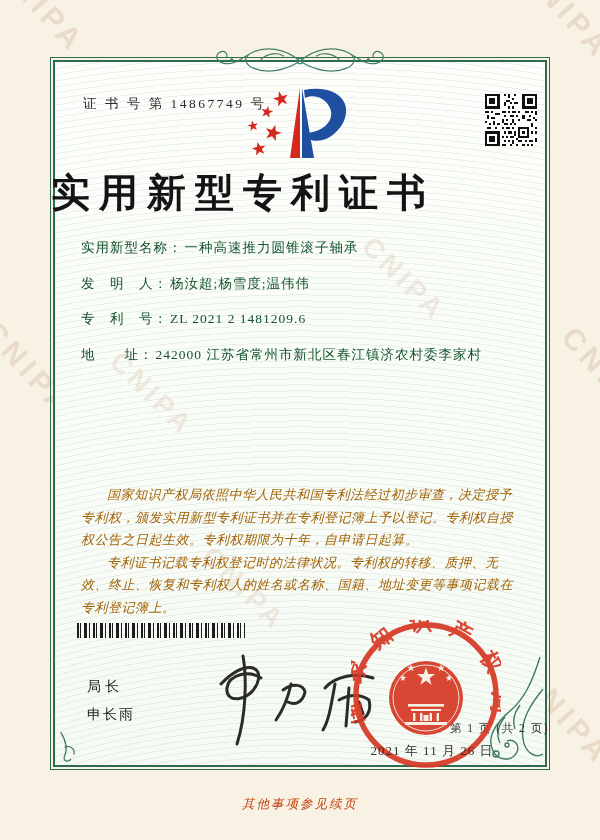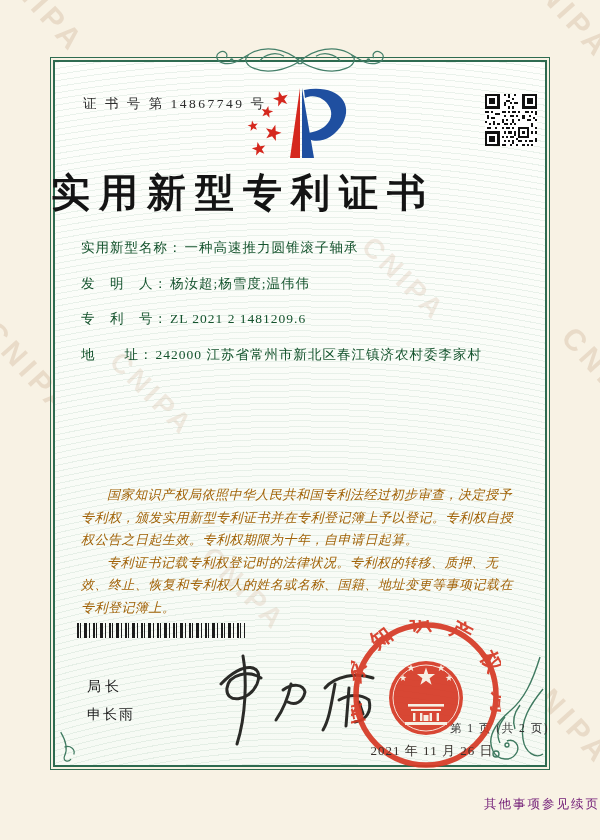--- a/index.html
+++ b/index.html
@@ -76,22 +76,22 @@
     font-family:"Liberation Sans","DejaVu Sans",sans-serif;z-index:4;}
   .sig-name{position:absolute;left:36px;top:648px;font-size:14px;letter-spacing:2px;color:#222;
     font-family:Liberation Sans, sans-serif;z-index:4;}
   .signature{position:absolute;left:140px;top:592px;width:210px;height:100px;z-index:4;}
   .seal{position:absolute;left:300px;top:562px;width:150px;height:150px;z-index:5;opacity:0.93;}
   .seal-date{position:absolute;left:310px;top:684px;width:142px;text-align:center;
     font-size:13px;letter-spacing:1px;color:#38322d;z-index:6;}
   .page-number{position:absolute;left:0;top:663px;width:100%;text-align:right;
     font-size:11.5px;letter-spacing:1.5px;color:#333;z-index:4;}
   .footer-note{
-    position:absolute;left:0;top:796px;width:100%;text-align:right;
-    font-size:12.5px;letter-spacing:2px;color:#701a75;z-index:2;
+    position:absolute;left:0;top:796px;width:100%;text-align:center;
+    font-size:12.5px;font-style:italic;letter-spacing:2px;color:#c2410c;z-index:2;
   }
 </style>
 </head>
 <body>
 
 <svg width="0" height="0" style="position:absolute" aria-hidden="true">
   <defs>
     <polygon id="star5" points="0,-10 2.35,-3.24 9.51,-3.09 3.8,1.24 5.88,8.09 0,4 -5.88,8.09 -3.8,1.24 -9.51,-3.09 -2.35,-3.24"></polygon>
   </defs>
 </svg>

